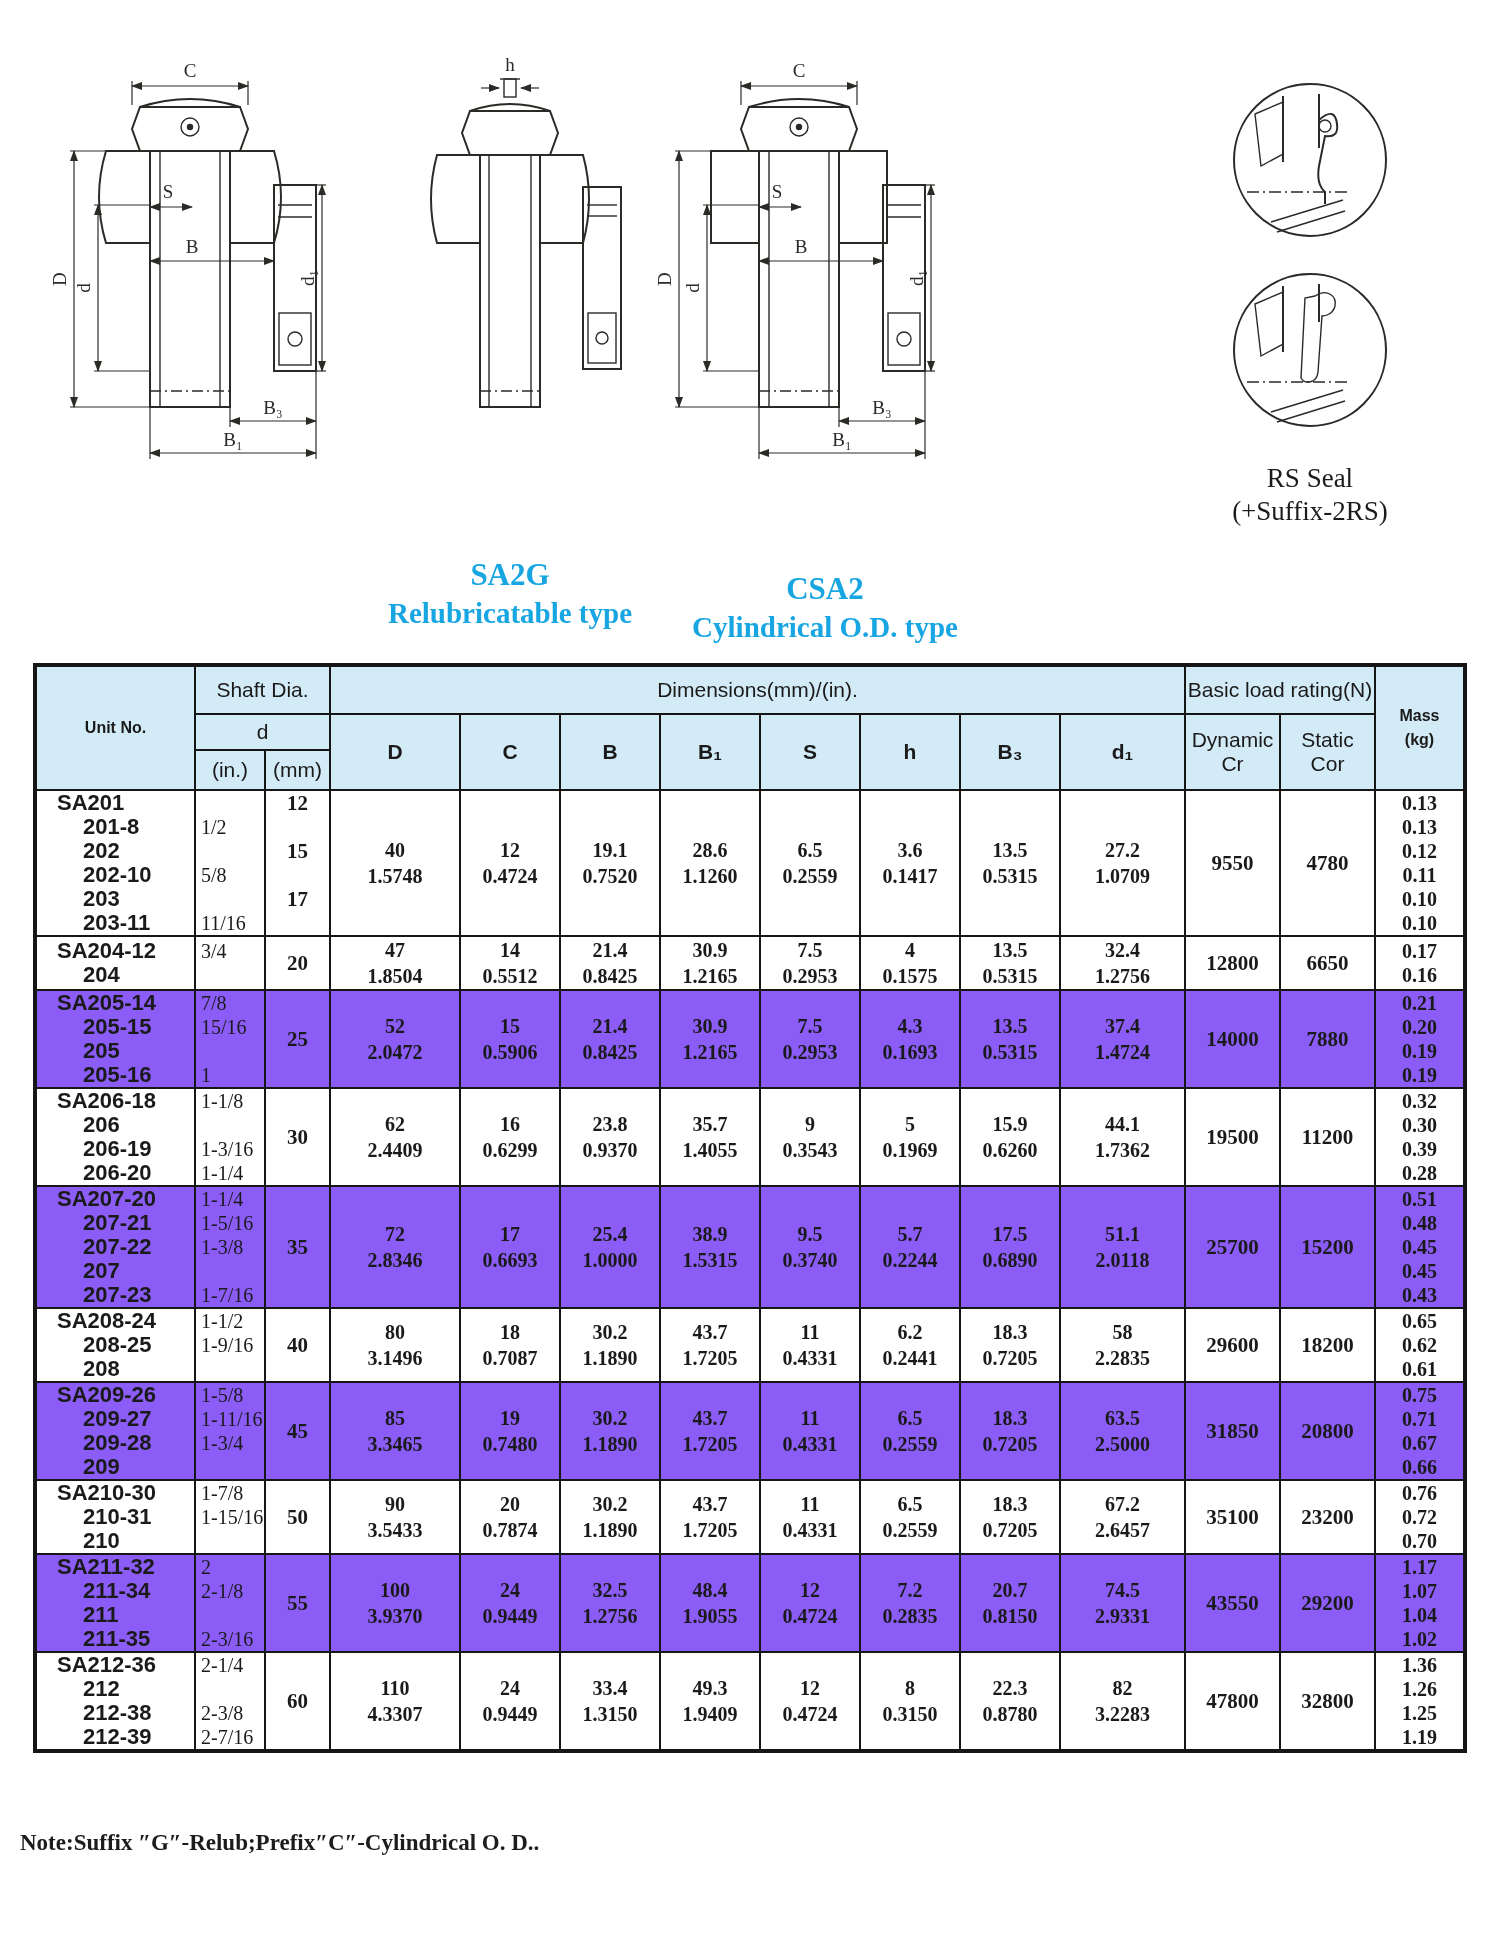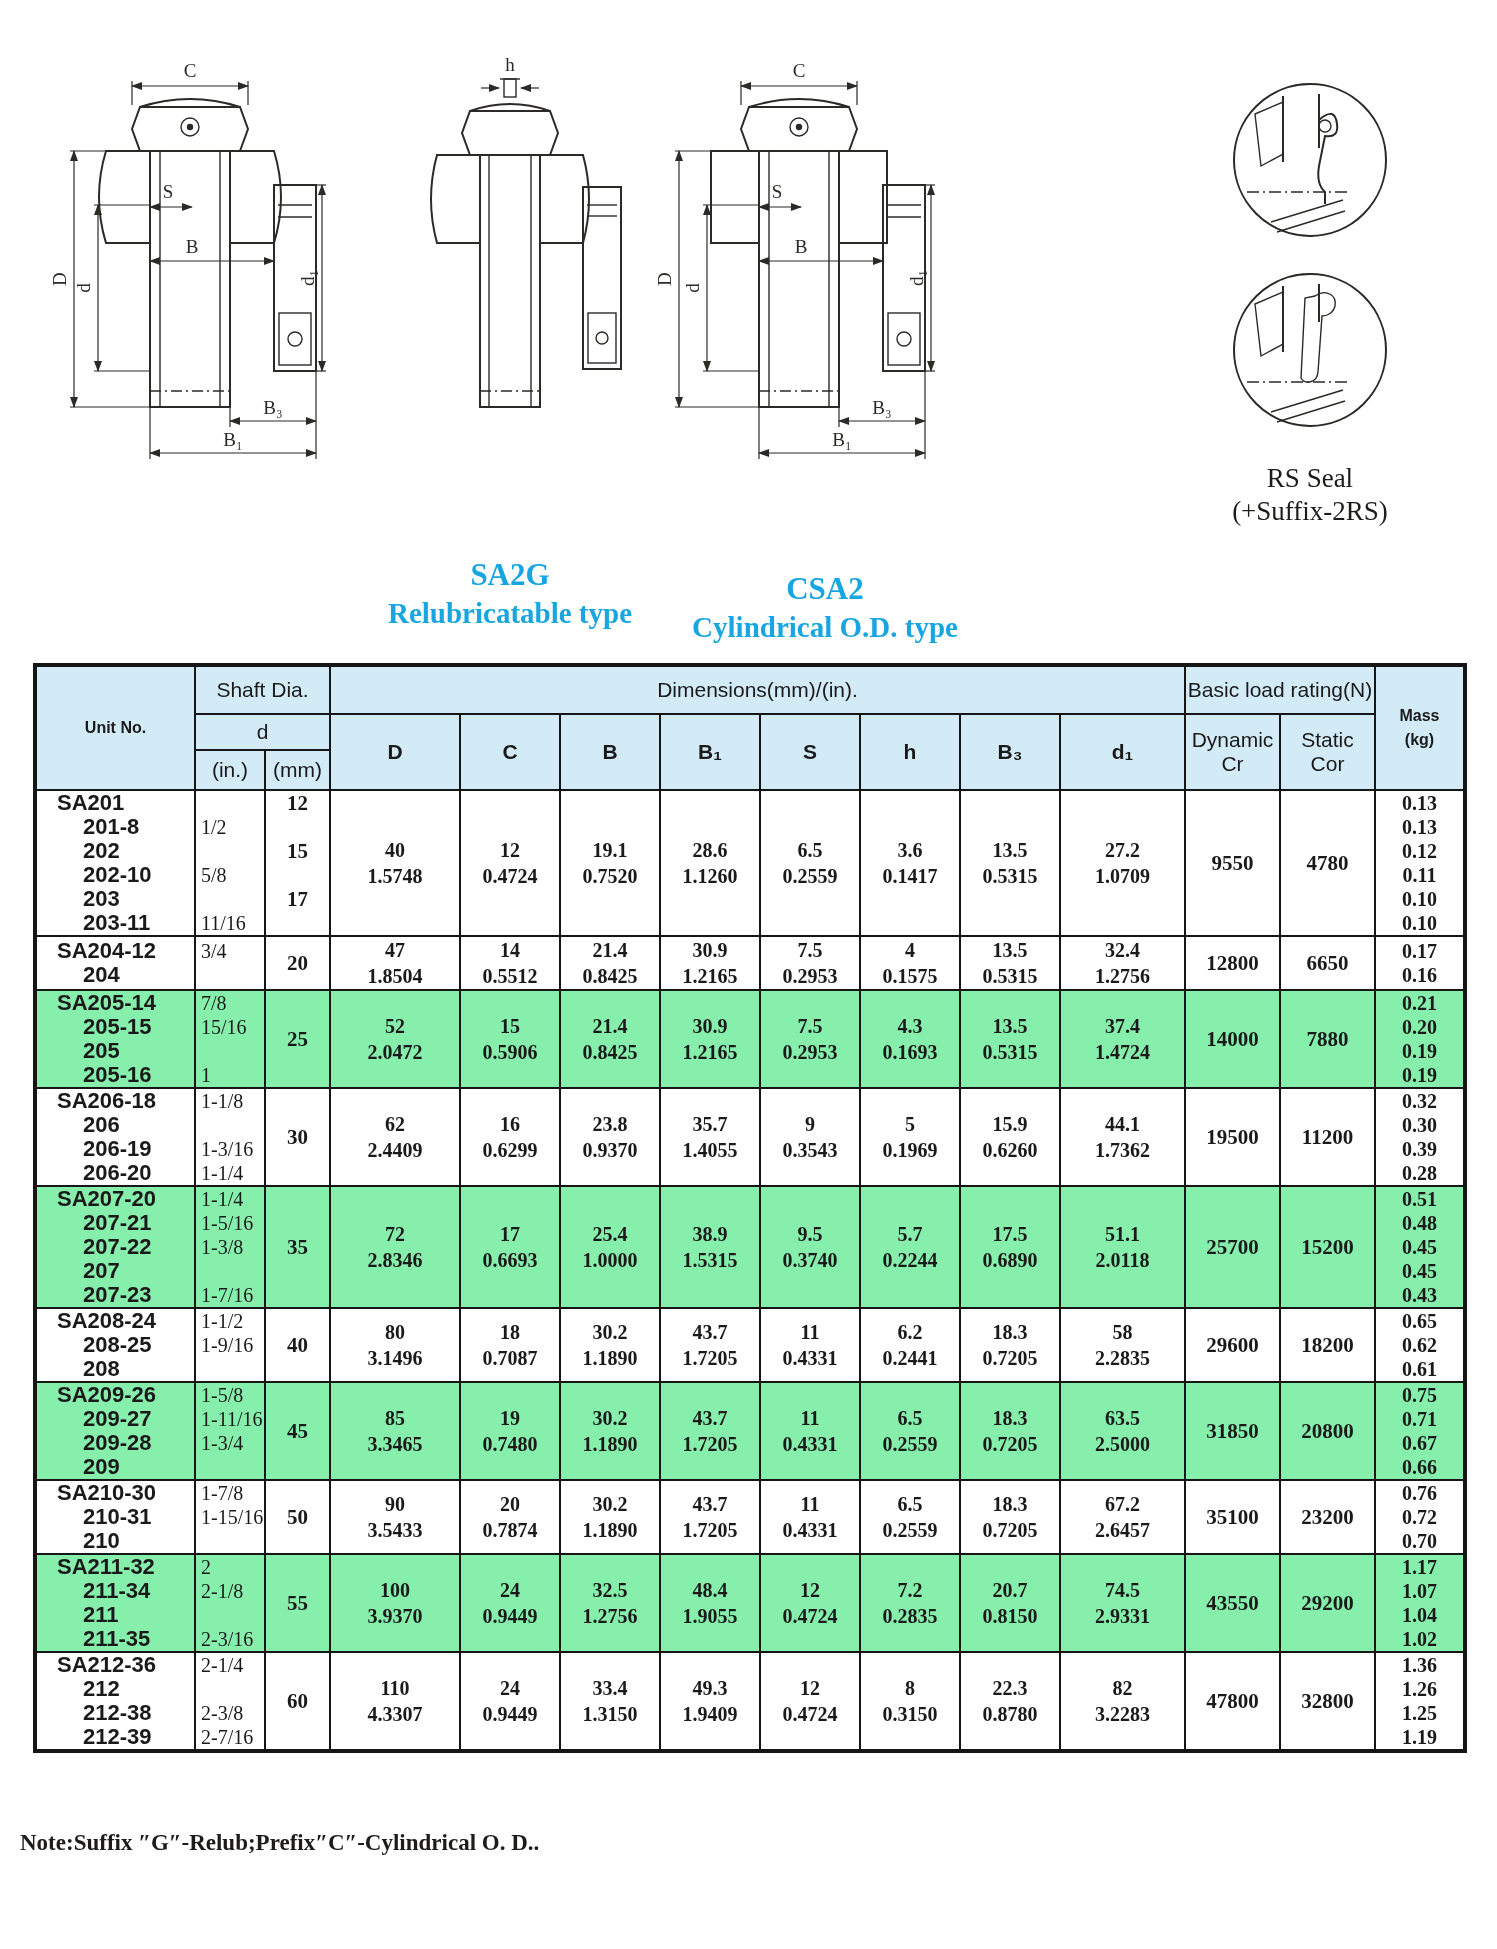--- a/index.html
+++ b/index.html
@@ -15,21 +15,21 @@
   table.spec{position:absolute;left:33px;top:663px;border-collapse:collapse;table-layout:fixed;
              border:4px solid #161616;}
   table.spec th,table.spec td{border:2px solid #161616;padding:0;vertical-align:middle;}
   table.spec thead th{background:#d3eaf7;font-weight:400;font-size:21px;line-height:24px;text-align:center;}
   table.spec thead th.big{font-size:16px;font-weight:bold;}
   table.spec thead th.dimletter{font-weight:700;}
   table.spec thead tr.r1 th{height:46px;}
   table.spec thead tr.r2 th{height:34px;}
   table.spec thead tr.r3 th{height:38px;}
   tbody td{background:#ffffff;}
-  tbody tr.shaded td{background:#86efac;}
+  tbody tr.shaded td{background:#8b5cf6;}
   .u{font:700 22px "Liberation Sans",sans-serif;line-height:24px;padding-left:20px;text-align:left;white-space:nowrap;}
   .u.ind{padding-left:46px;}
   .ln{line-height:24px;min-height:24px;white-space:nowrap;}
   td.incol{text-align:left;font:400 20px "Liberation Serif",serif;}
   td.incol .ln{padding-left:5px;}
   td.mmcol{text-align:center;font:700 21px "Liberation Serif",serif;}
   td.dimcell{text-align:center;font:700 20px "Liberation Serif",serif;}
   td.dimcell .two div{line-height:26px;}
   td.num{text-align:center;font:700 21px "Liberation Serif",serif;}
   td.mass{text-align:center;font:700 20px "Liberation Serif",serif;}

